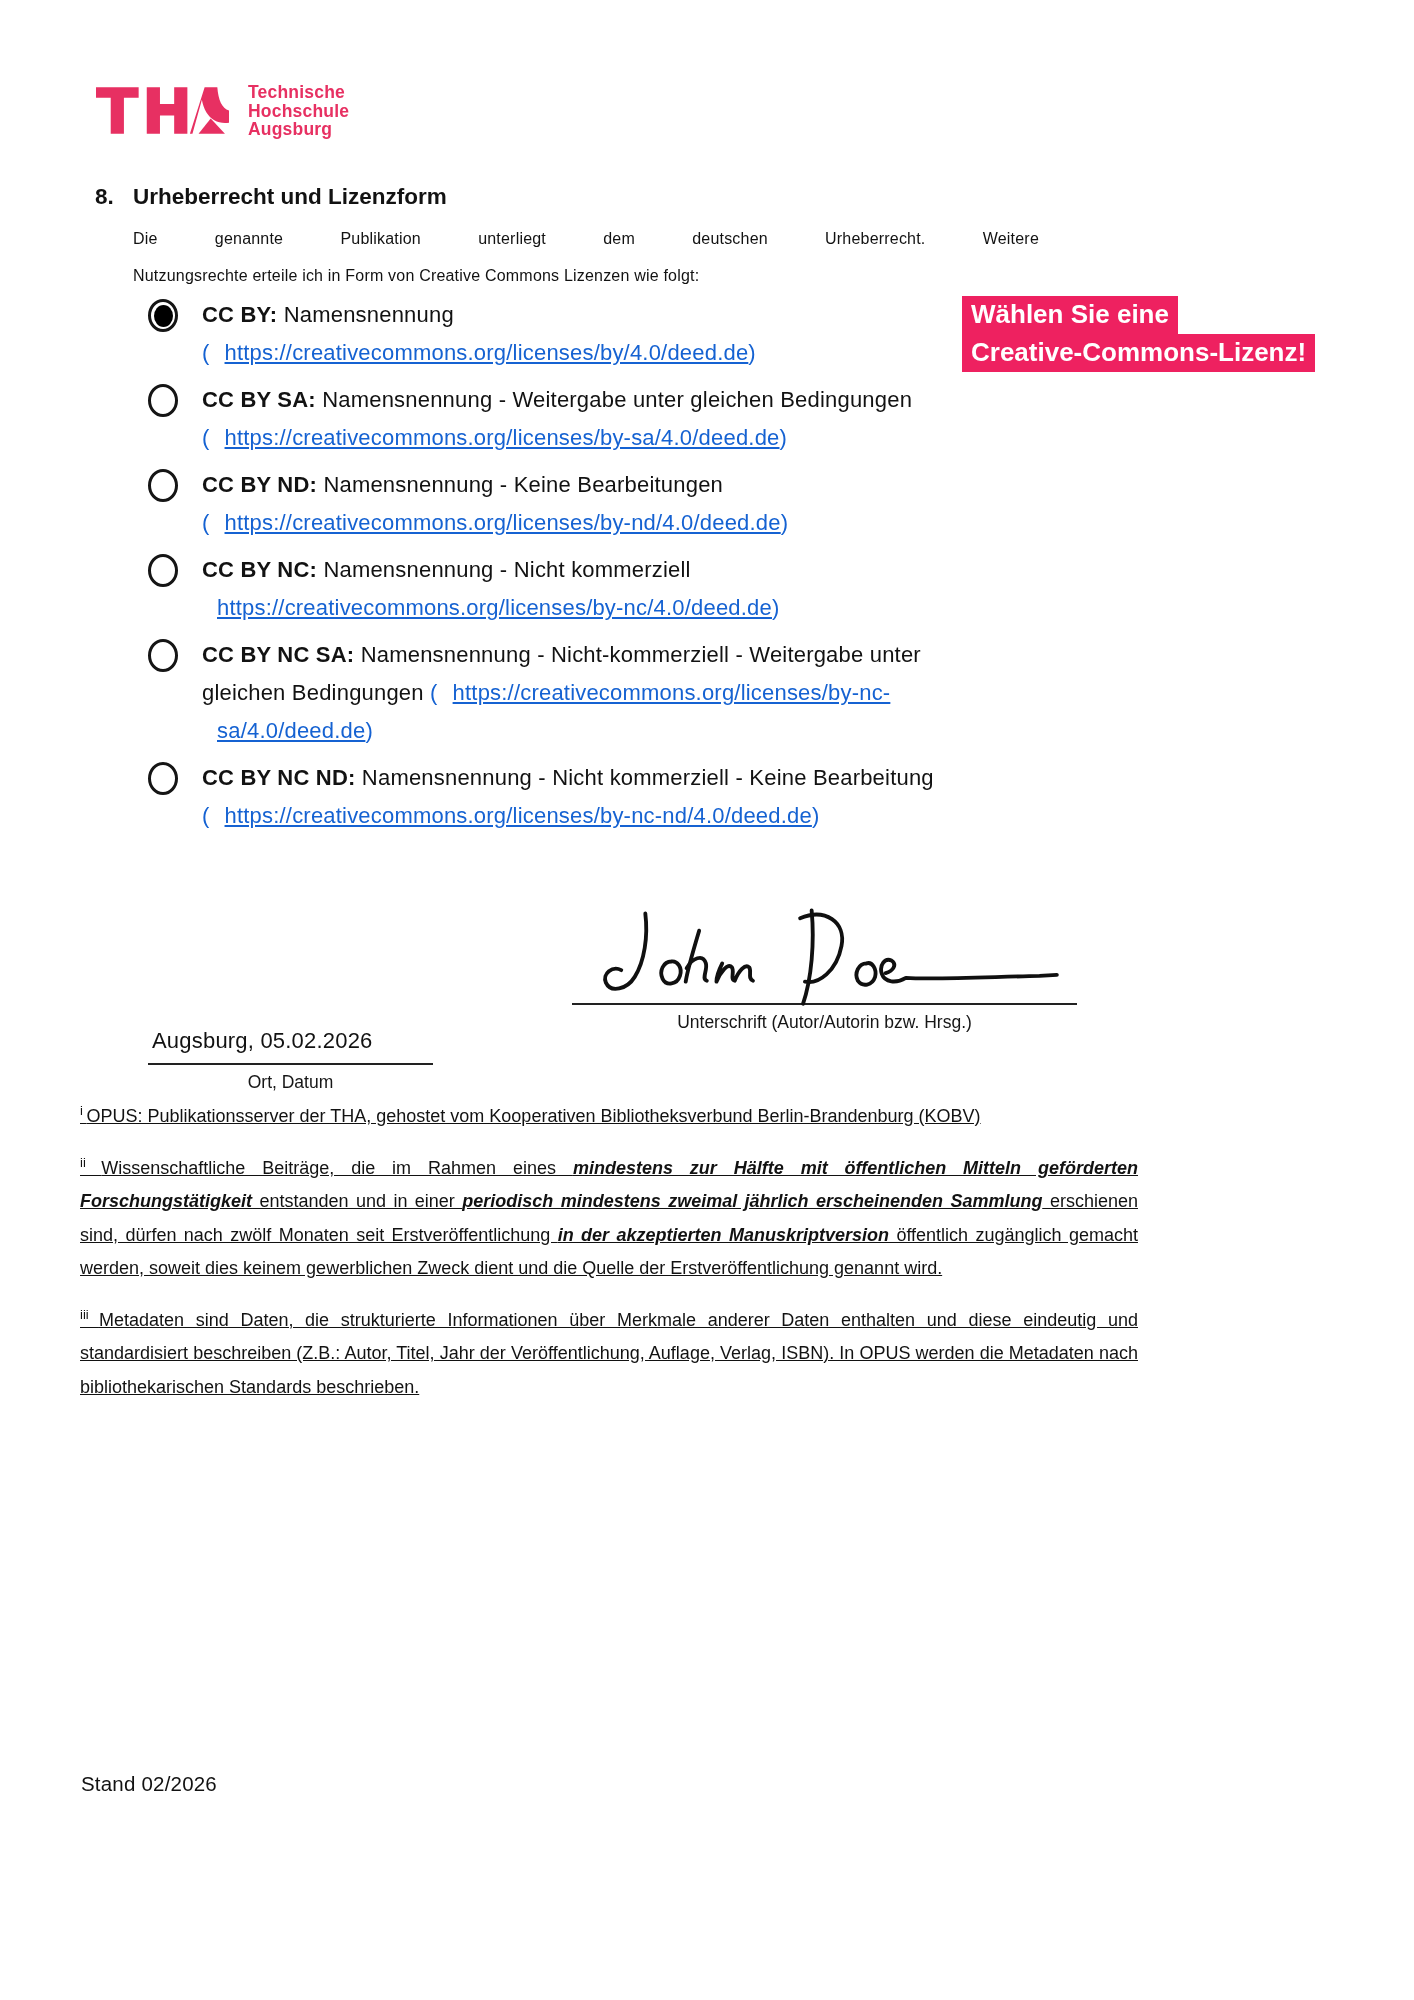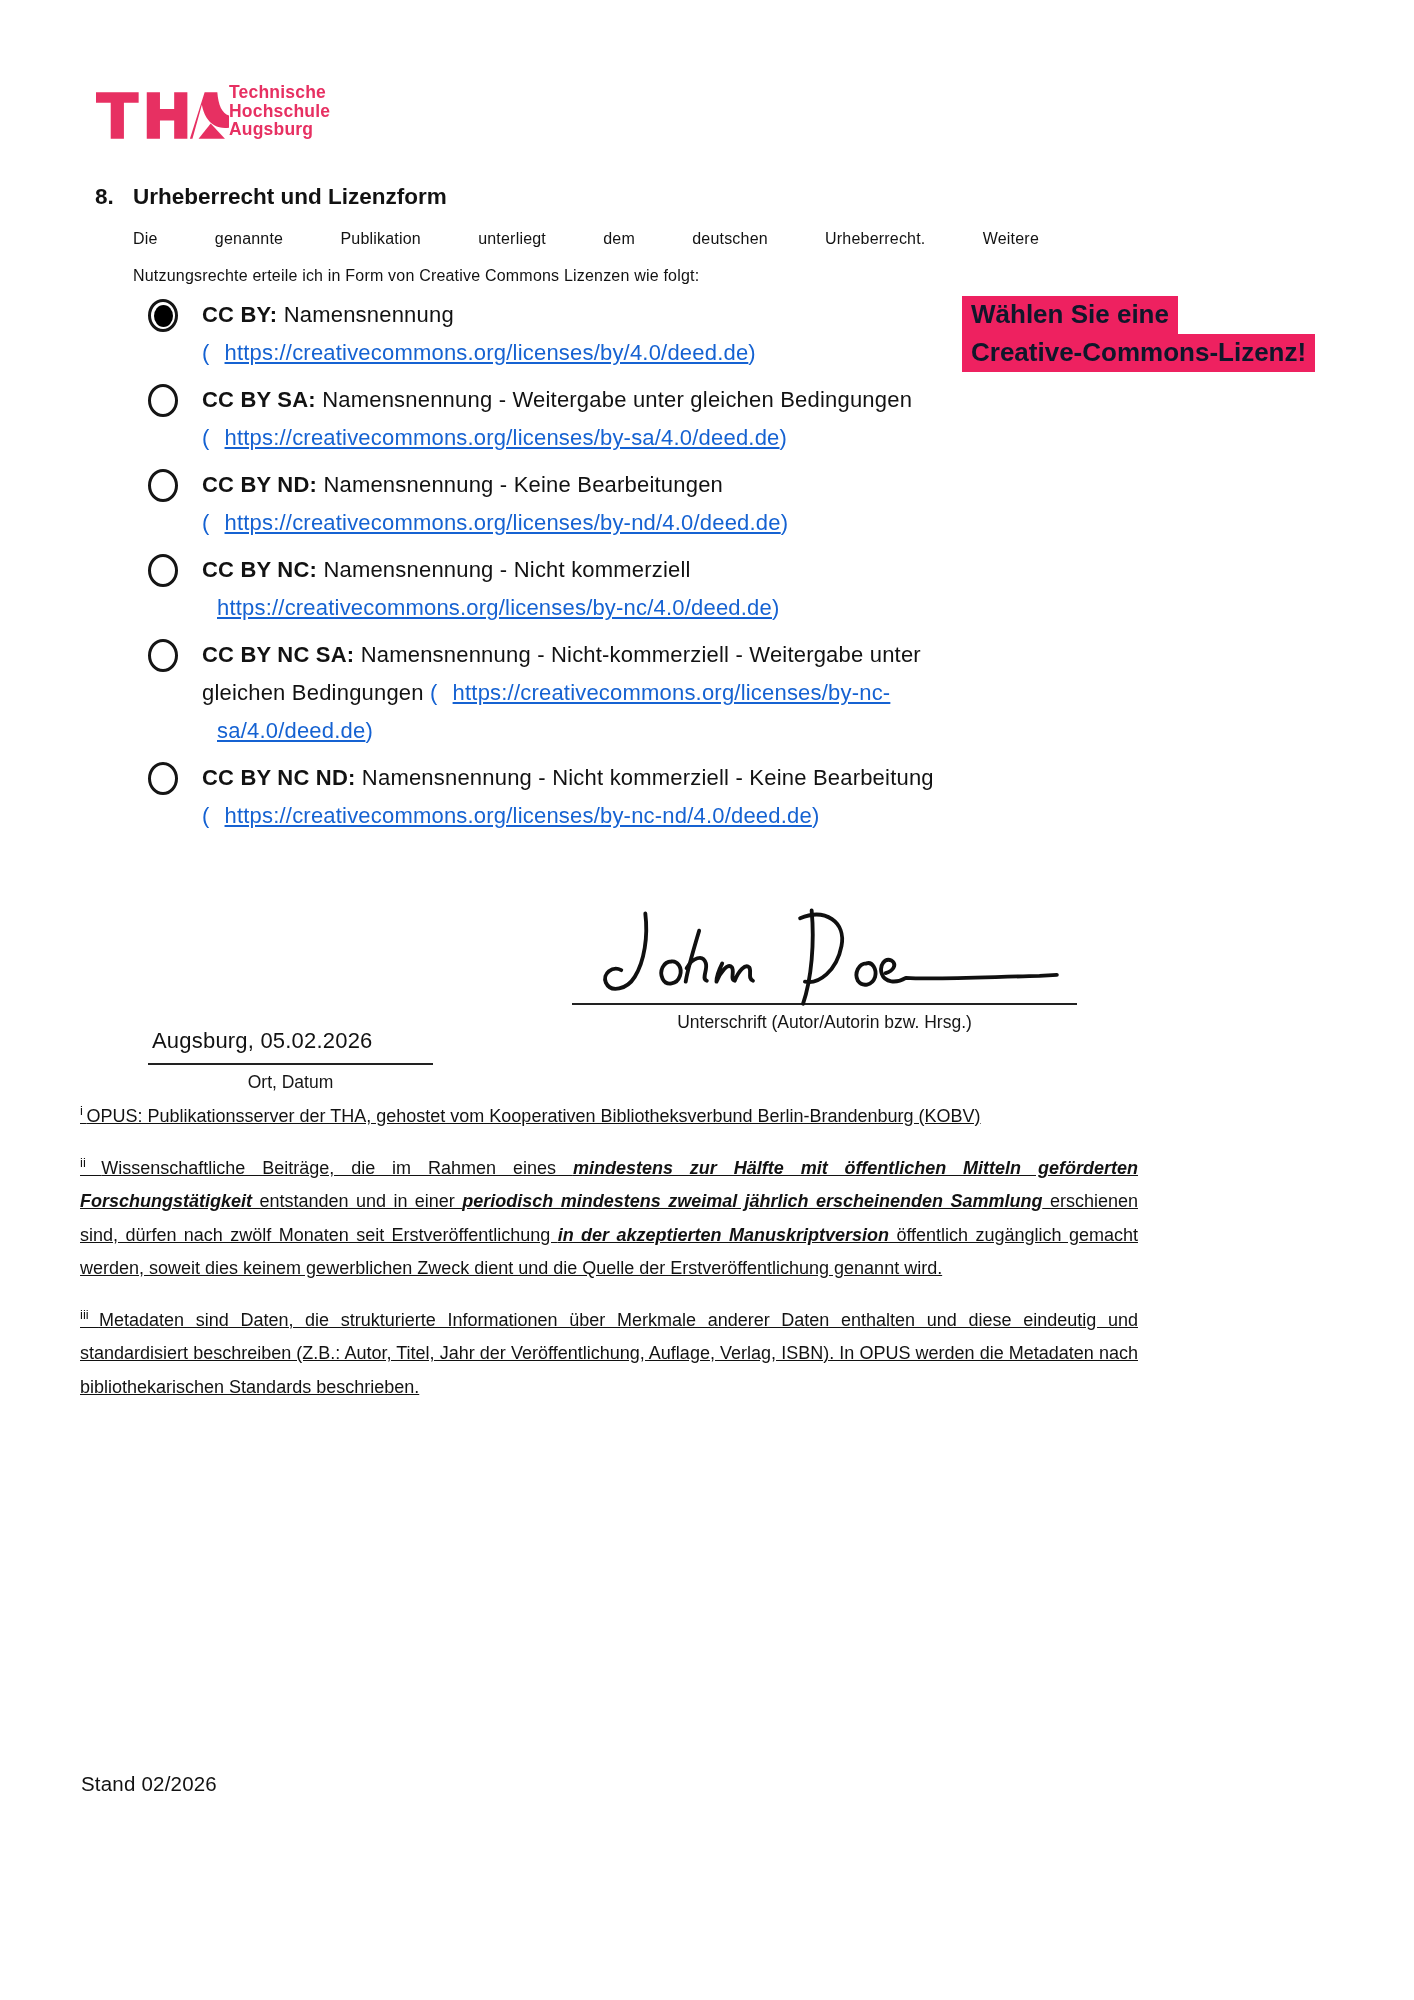--- a/index.html
+++ b/index.html
@@ -3,21 +3,21 @@
 <meta charset="utf-8">
 <style>
   * { margin:0; padding:0; box-sizing:border-box; }
   html,body { background:#ffffff; }
   body {
     position:relative; width:1414px; height:2000px; overflow:hidden;
     font-family:"Liberation Sans", sans-serif; color:#121212;
   }
 
   
-  .logo { position:absolute; left:96px; top:82px; display:flex; align-items:flex-end; }
+  .logo { position:absolute; left:96px; top:82px; display:flex; gap:19px; align-items:center; }
   .logo-mark svg { width:133px; height:47px; display:block; }
   .logo-mark path { fill:#e73062; }
   .logo-text { color:#e73062; font-weight:bold; font-size:17.5px; line-height:18.5px; padding-top:1px; letter-spacing:.2px; }
 
   
   .heading { position:absolute; left:95px; top:183px; font-size:22.5px; font-weight:bold; line-height:28px; display:flex; }
   .heading .num { width:38px; }
   .intro { position:absolute; left:133px; top:220px; width:906px; font-size:16px; line-height:37px; letter-spacing:.2px; }
   .intro .l1 { text-align:justify; text-align-last:justify; }
 
@@ -31,21 +31,21 @@
   .radio .dot { display:none; }
   .radio.selected .dot { display:block; position:absolute; inset:2.5px; background:#000; border-radius:50%; }
   .option-text { width:890px; font-size:22px; line-height:38px; letter-spacing:.2px; }
   .seg-b    { font-weight:bold; }
   .seg-link { color:#1562d2; text-decoration:underline;margin-left:15px; }
   .seg-blue { color:#1562d2; }
   .seg-bi   { font-weight:bold; font-style:italic; }
   .seg-sup  { font-size:13px; vertical-align:7px; }
 
   
-  .annotation { position:absolute; left:920px; top:296px; font-weight:bold; font-size:26px; color:#0f172a;padding-left:42px; }
+  .annotation { position:absolute; left:920px; top:296px; font-weight:bold; font-size:26px; color:#ffffff;padding-left:42px; }
   .annotation .hl {
     display:block; width:max-content; background:#ee2160;
     line-height:30px; padding:3px 9px 5px 9px;
   }
 
   
   .sig-left  { position:absolute; left:148px; top:1028px; width:285px; }
   .sig-right { position:absolute; left:572px; top:905px; width:505px; }
   .sig-value { font-size:22px; padding:0 0 9px 4px; letter-spacing:.2px; }
   .sig-rule  { border-top:2.5px solid #222; }

